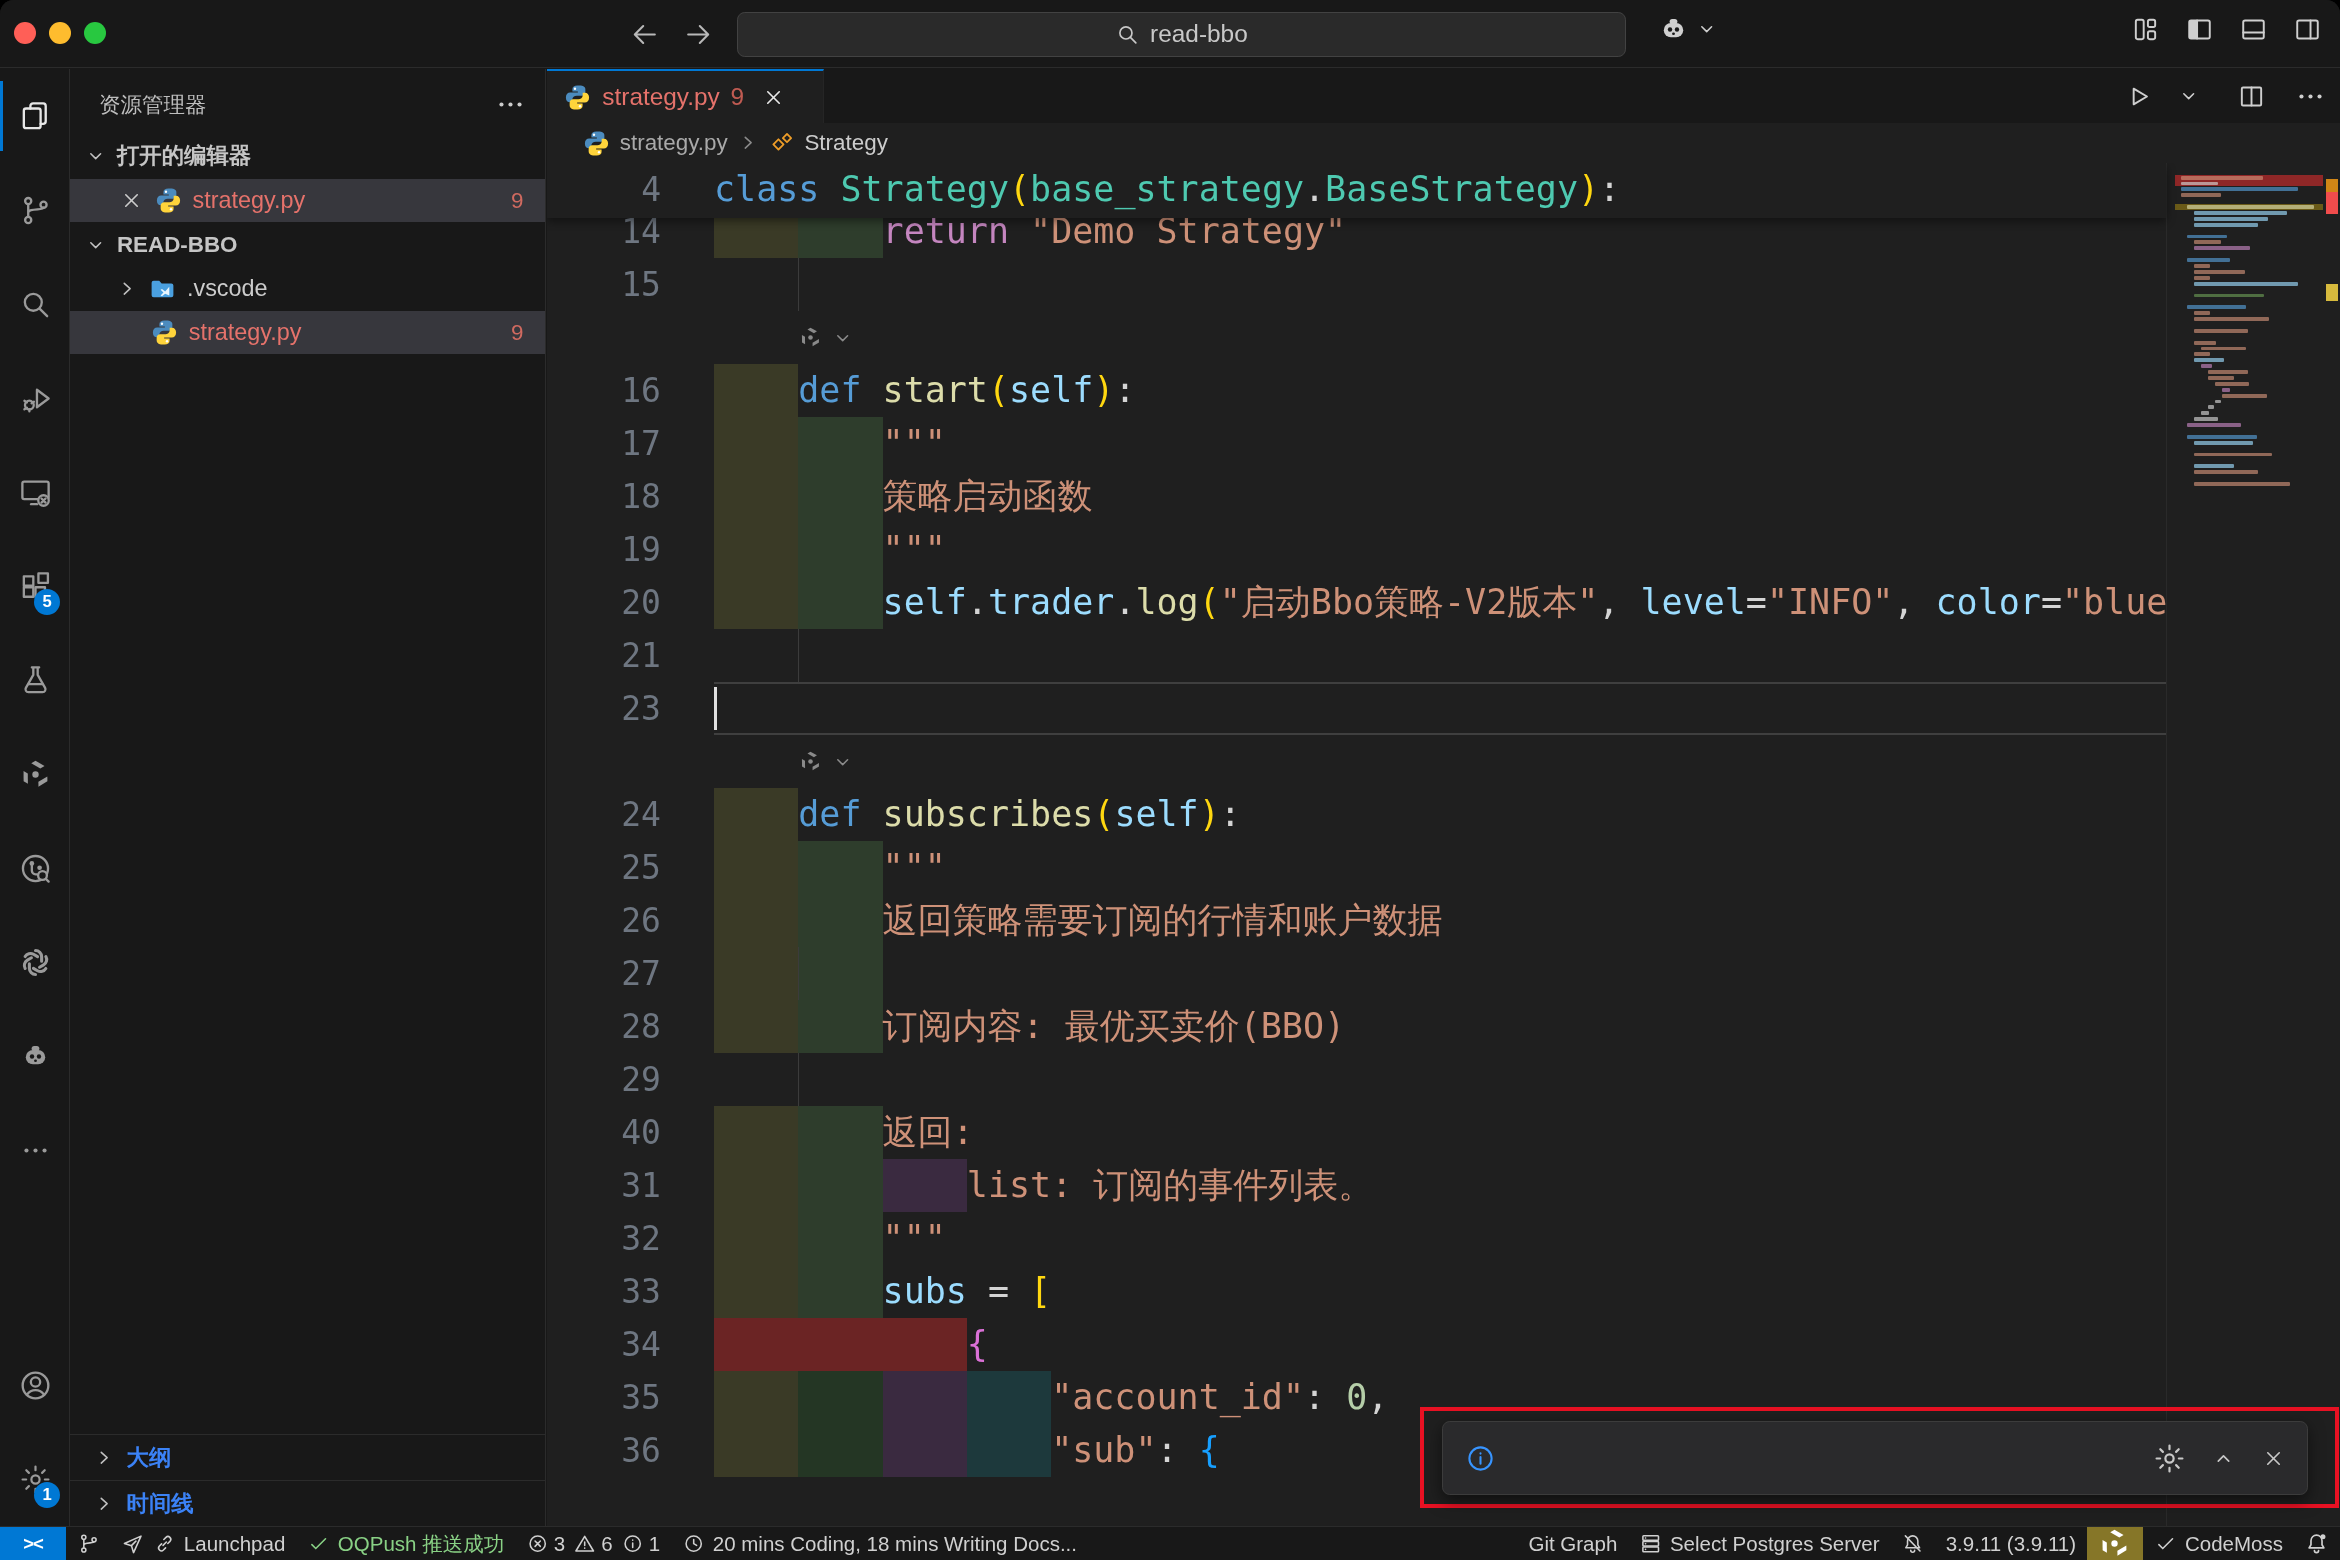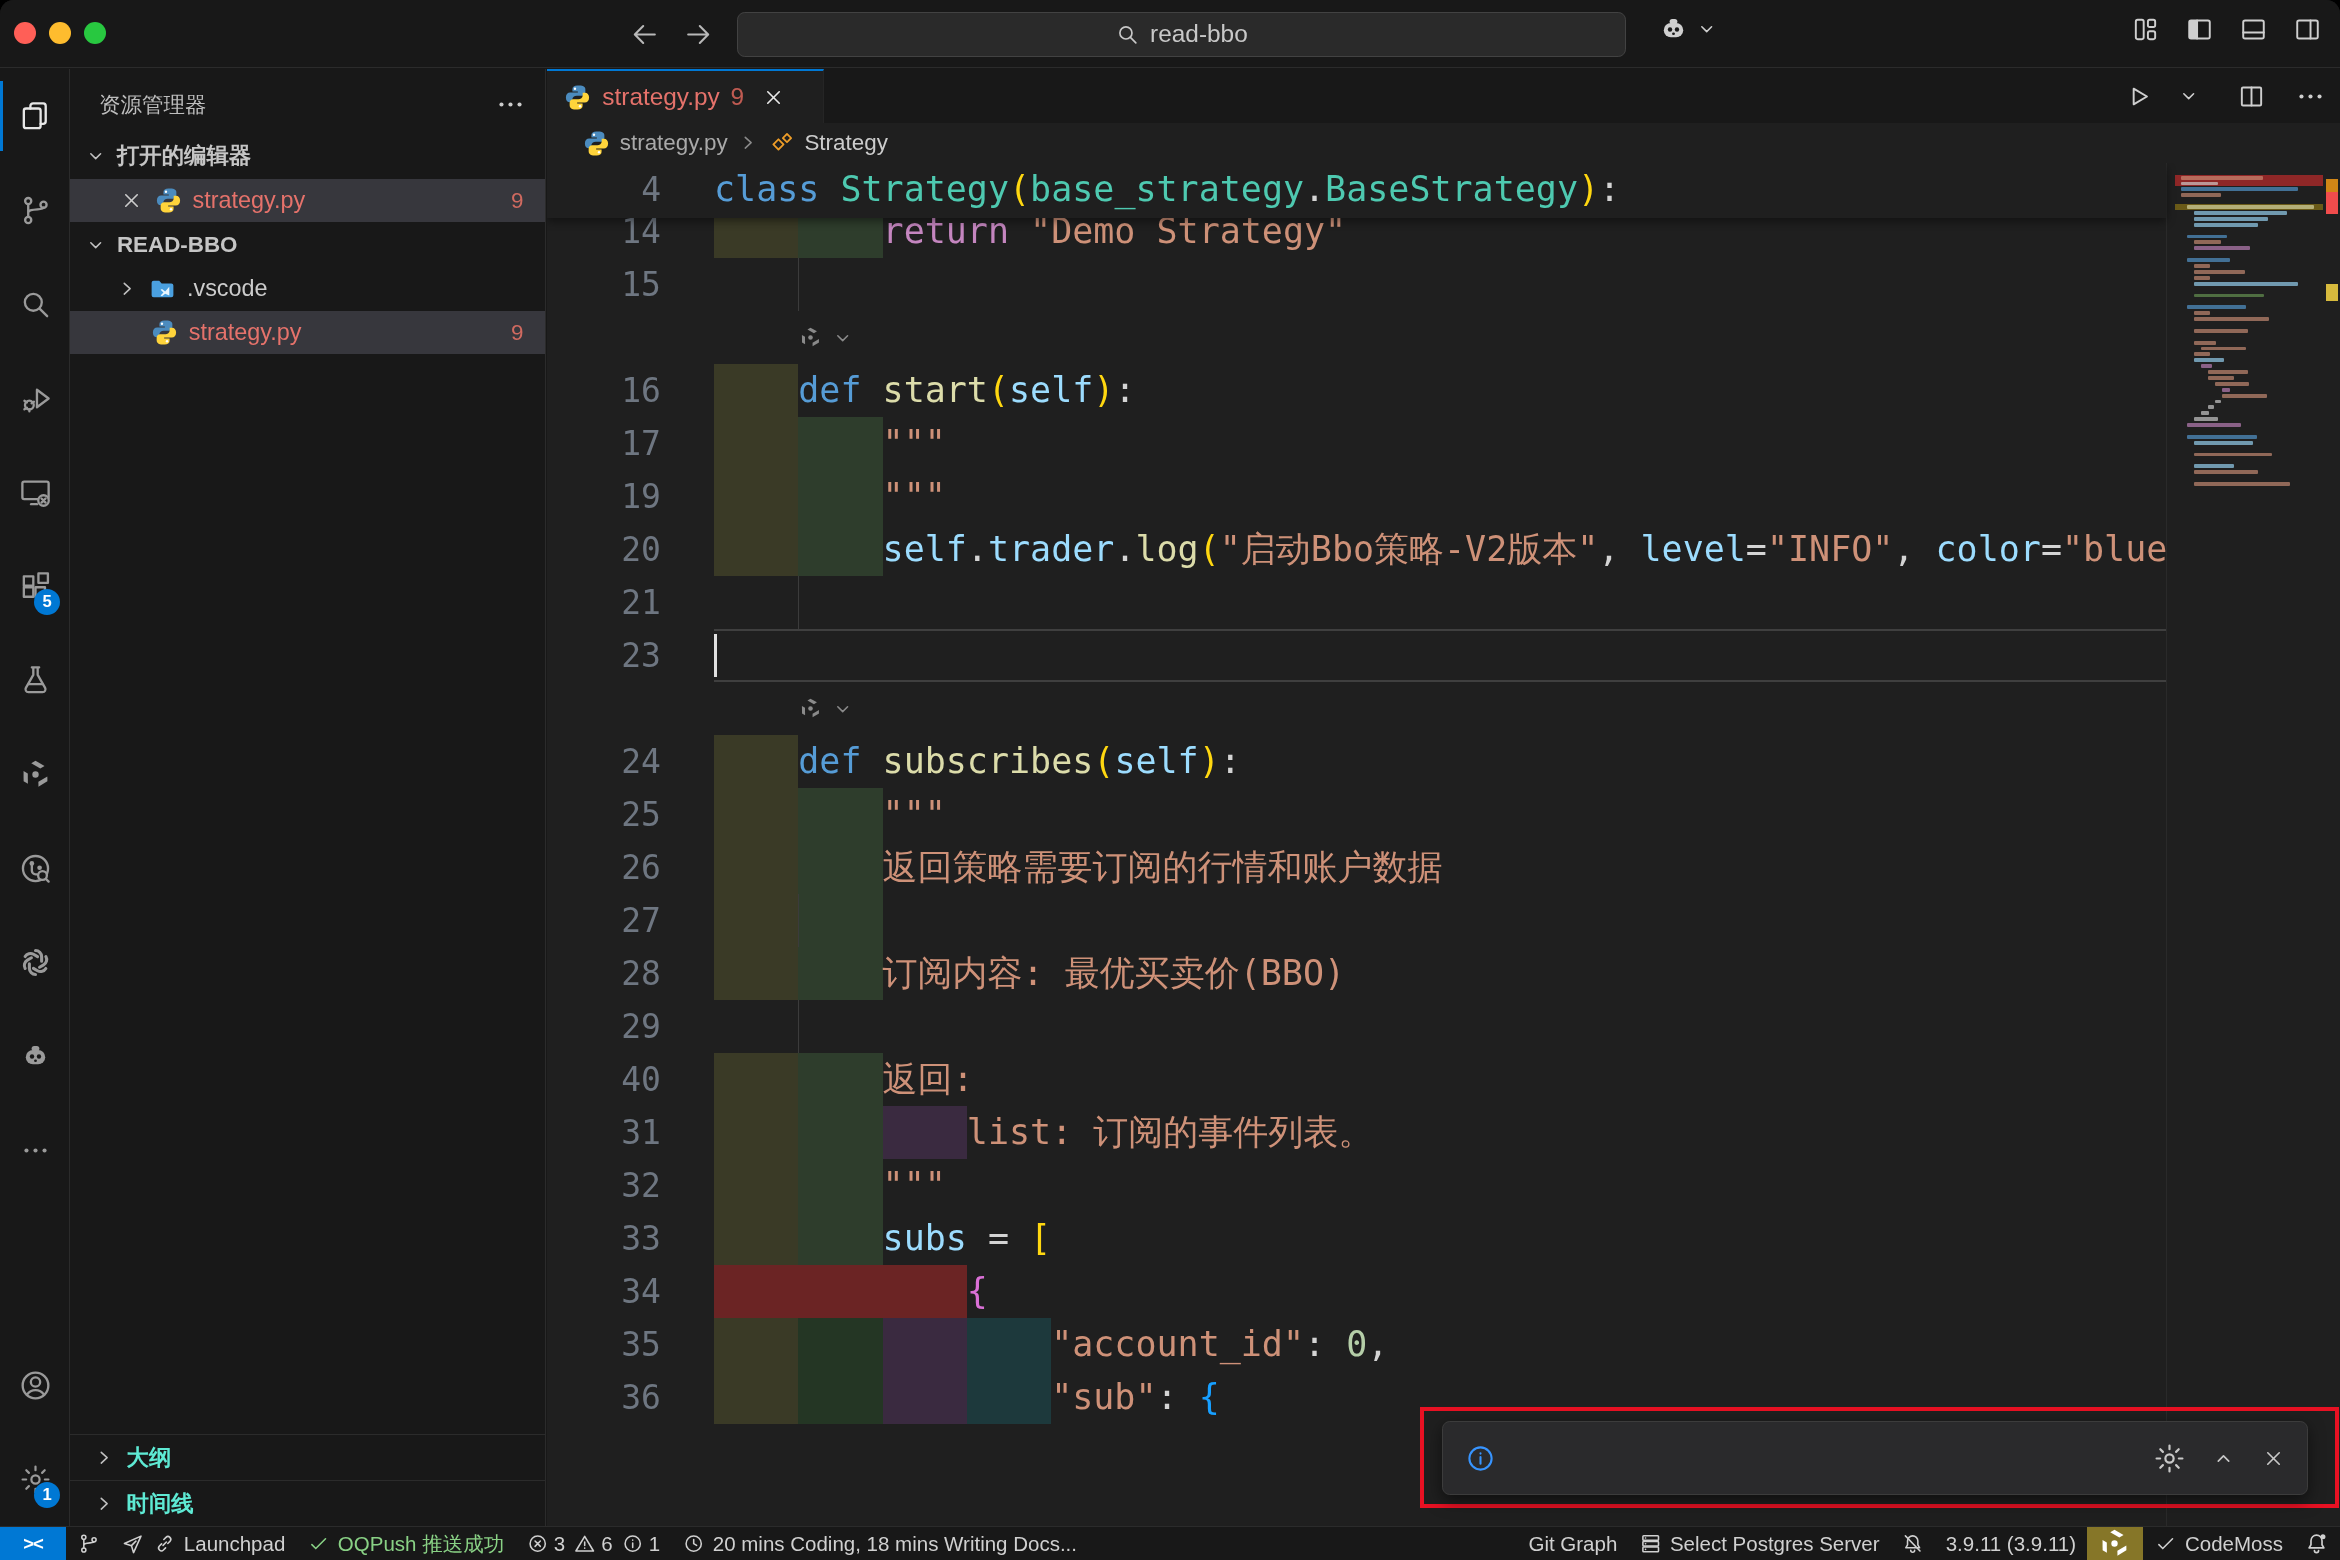--- a/index.html
+++ b/index.html
@@ -28,21 +28,21 @@
 
   
   .sidebar { position:absolute; left:70px; top:69px; width:476px; bottom:34px; background:#181818; border-right:1px solid #2b2b2b; font-size:23.4px; }
   .sb-title { position:absolute; left:29px; top:17.6px; right:19.5px; height:35px; display:flex; align-items:center; color:#bdbdbd; font-size:21.5px; }
   .sb-title .dots { margin-left:auto; color:#cccccc; }
   .sb-row { position:absolute; left:0; right:0; height:43px; display:flex; align-items:center; gap:9.8px; color:#cccccc; cursor:pointer; }
   .sb-row.sel { background:#37373d; }
   .sb-sec-label { font-weight:bold; font-size:22.4px; color:#c5c5c5; }
   .err-name { color:#e5726b; }
   .sb-badge { margin-left:auto; margin-right:21.5px; color:#d06a60; font-size:22.4px; }
-  .sb-bottom-row { position:absolute; left:0; right:0; height:46px; border-top:1px solid #2b2b2b; display:flex; align-items:center; gap:11.7px; padding-left:21.5px; font-weight:bold; font-size:22.4px; color:#5eead4; cursor:pointer; }
+  .sb-bottom-row { position:absolute; left:0; right:0; height:46px; border-top:1px solid #2b2b2b; display:flex; align-items:center; gap:11.7px; padding-left:21.5px; font-weight:bold; font-size:22.4px; color:#3b82f6; cursor:pointer; }
   .chev { color:#c0c0c0; }
 
   
   .editor { position:absolute; left:547px; top:69px; right:0; bottom:34px; background:#1f1f1f; }
   .tabbar { position:absolute; left:0; top:0; right:0; height:54px; background:#181818; }
   .tab { position:absolute; left:0; top:0; width:277px; height:54px; background:#1f1f1f; border-top:2.9px solid #0078d4; border-right:1px solid #252525; display:flex; align-items:center; gap:10.7px; padding:0 15.6px; font-size:24.4px; cursor:pointer; }
   .tab .t9 { color:#c05b52; }
   .tab-actions { position:absolute; right:13.7px; top:0; height:54px; display:flex; align-items:center; gap:23.4px; color:#cfcfcf; }
   .crumbs { position:absolute; left:0; top:54px; right:0; height:40px; background:#1f1f1f; display:flex; align-items:center; gap:8.8px; padding-left:35px; font-size:22.4px; color:#a9a9a9; }
   .content { position:absolute; left:0; top:94px; right:0; bottom:0; background:#1f1f1f; overflow:hidden; }
@@ -490,20 +490,21 @@
                       <path d="M12 2.6l6.2 3.5-2.9 1.7-6.2-3.5z"></path>
                       <path d="M12 2.6l6.2 3.5-2.9 1.7-6.2-3.5z" transform="rotate(120 12 12)"></path>
                       <path d="M12 2.6l6.2 3.5-2.9 1.7-6.2-3.5z" transform="rotate(240 12 12)"></path>
                       <circle cx="12" cy="12" r="2.2"></circle>
                     </g>
                   </svg></span><span class="icon"><svg width="23.4" height="23.4" viewBox="0 0 24 24" fill="none" stroke="currentColor" stroke-width="1.6" stroke-linecap="round" stroke-linejoin="round">
                     <path d="M7 10l5 5 5-5"></path>
                   </svg></span></span></div></div>
           <div class="crow"><span class="lnum">16</span><div class="lbody"><span class="blk" style="left:0ch;width:4ch;background:#3a3a26"></span><span class="ltext" style="margin-left:4ch"><span class="tk-kw">def</span><span class="tk-pl"> </span><span class="tk-fn">start</span><span class="tk-b1">(</span><span class="tk-vr">self</span><span class="tk-b1">)</span><span class="tk-pl">:</span></span></div></div>
           <div class="crow"><span class="lnum">17</span><div class="lbody"><span class="blk" style="left:0ch;width:4ch;background:#3a3a26"></span><span class="blk" style="left:4ch;width:4ch;background:#2e3d2c"></span><span class="ltext" style="margin-left:8ch"><span class="tk-st">"""</span></span></div></div>
+          <div class="crow"><span class="lnum">18</span><div class="lbody"><span class="blk" style="left:0ch;width:4ch;background:#3a3a26"></span><span class="blk" style="left:4ch;width:4ch;background:#2e3d2c"></span><span class="ltext" style="margin-left:8ch"><span class="tk-st">策略启动函数</span></span></div></div>
           <div class="crow"><span class="lnum">19</span><div class="lbody"><span class="blk" style="left:0ch;width:4ch;background:#3a3a26"></span><span class="blk" style="left:4ch;width:4ch;background:#2e3d2c"></span><span class="ltext" style="margin-left:8ch"><span class="tk-st">"""</span></span></div></div>
           <div class="crow"><span class="lnum">20</span><div class="lbody"><span class="blk" style="left:0ch;width:4ch;background:#3a3a26"></span><span class="blk" style="left:4ch;width:4ch;background:#2e3d2c"></span><span class="ltext" style="margin-left:8ch"><span class="tk-vr">self</span><span class="tk-pl">.</span><span class="tk-vr">trader</span><span class="tk-pl">.</span><span class="tk-fn">log</span><span class="tk-b1">(</span><span class="tk-st">"启动Bbo策略-V2版本"</span><span class="tk-pl">, </span><span class="tk-vr">level</span><span class="tk-pl">=</span><span class="tk-st">"INFO"</span><span class="tk-pl">, </span><span class="tk-vr">color</span><span class="tk-pl">=</span><span class="tk-st">"blue</span></span></div></div>
           <div class="crow"><span class="lnum">21</span><div class="lbody"><span class="guide" style="left:4ch"></span><span class="ltext" style="margin-left:0ch"></span></div></div>
           <div class="crow"><span class="lnum">23</span><div class="lbody"><span class="curline"></span><span class="cursor" style="left:0ch"></span><span class="ltext" style="margin-left:0ch"></span></div></div>
           <div class="crow"><div class="lbody"><span class="lens" style="margin-left:4ch"><span class="icon"><svg width="25" height="25" viewBox="0 0 24 24" fill="none" stroke="currentColor" stroke-width="1.6" stroke-linecap="round" stroke-linejoin="round">
                     <g fill="currentColor" stroke="none">
                       <path d="M12 2.6l6.2 3.5-2.9 1.7-6.2-3.5z"></path>
                       <path d="M12 2.6l6.2 3.5-2.9 1.7-6.2-3.5z" transform="rotate(120 12 12)"></path>
                       <path d="M12 2.6l6.2 3.5-2.9 1.7-6.2-3.5z" transform="rotate(240 12 12)"></path>
                       <circle cx="12" cy="12" r="2.2"></circle>

